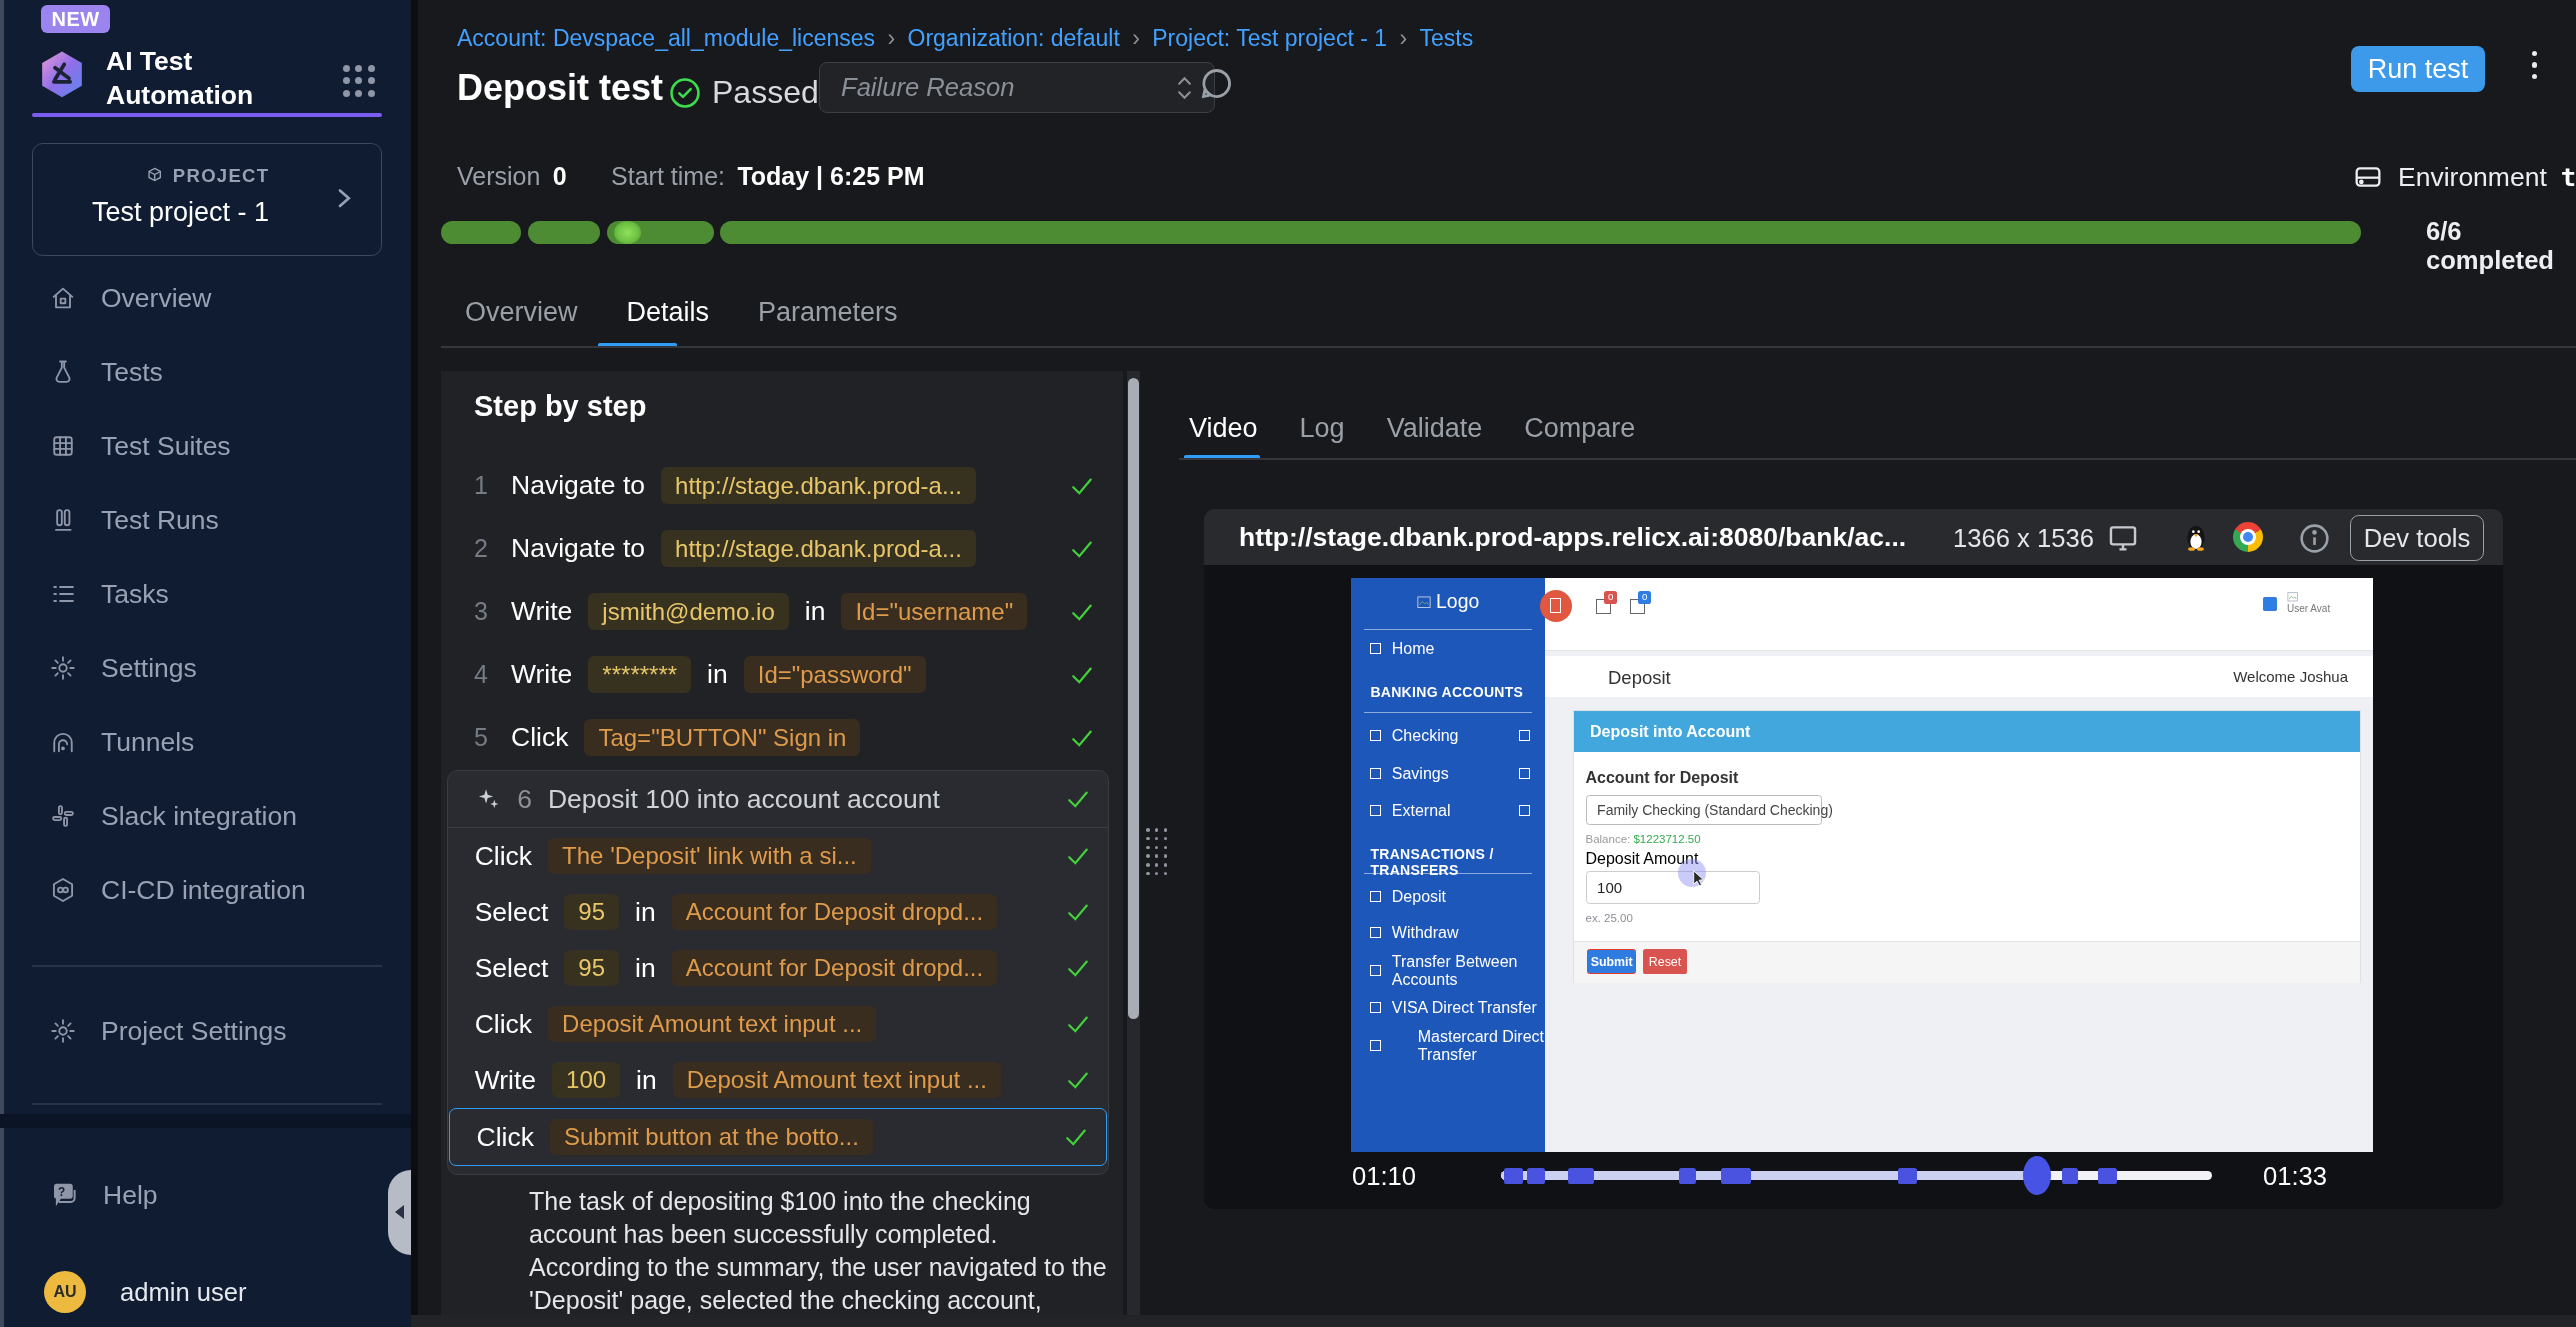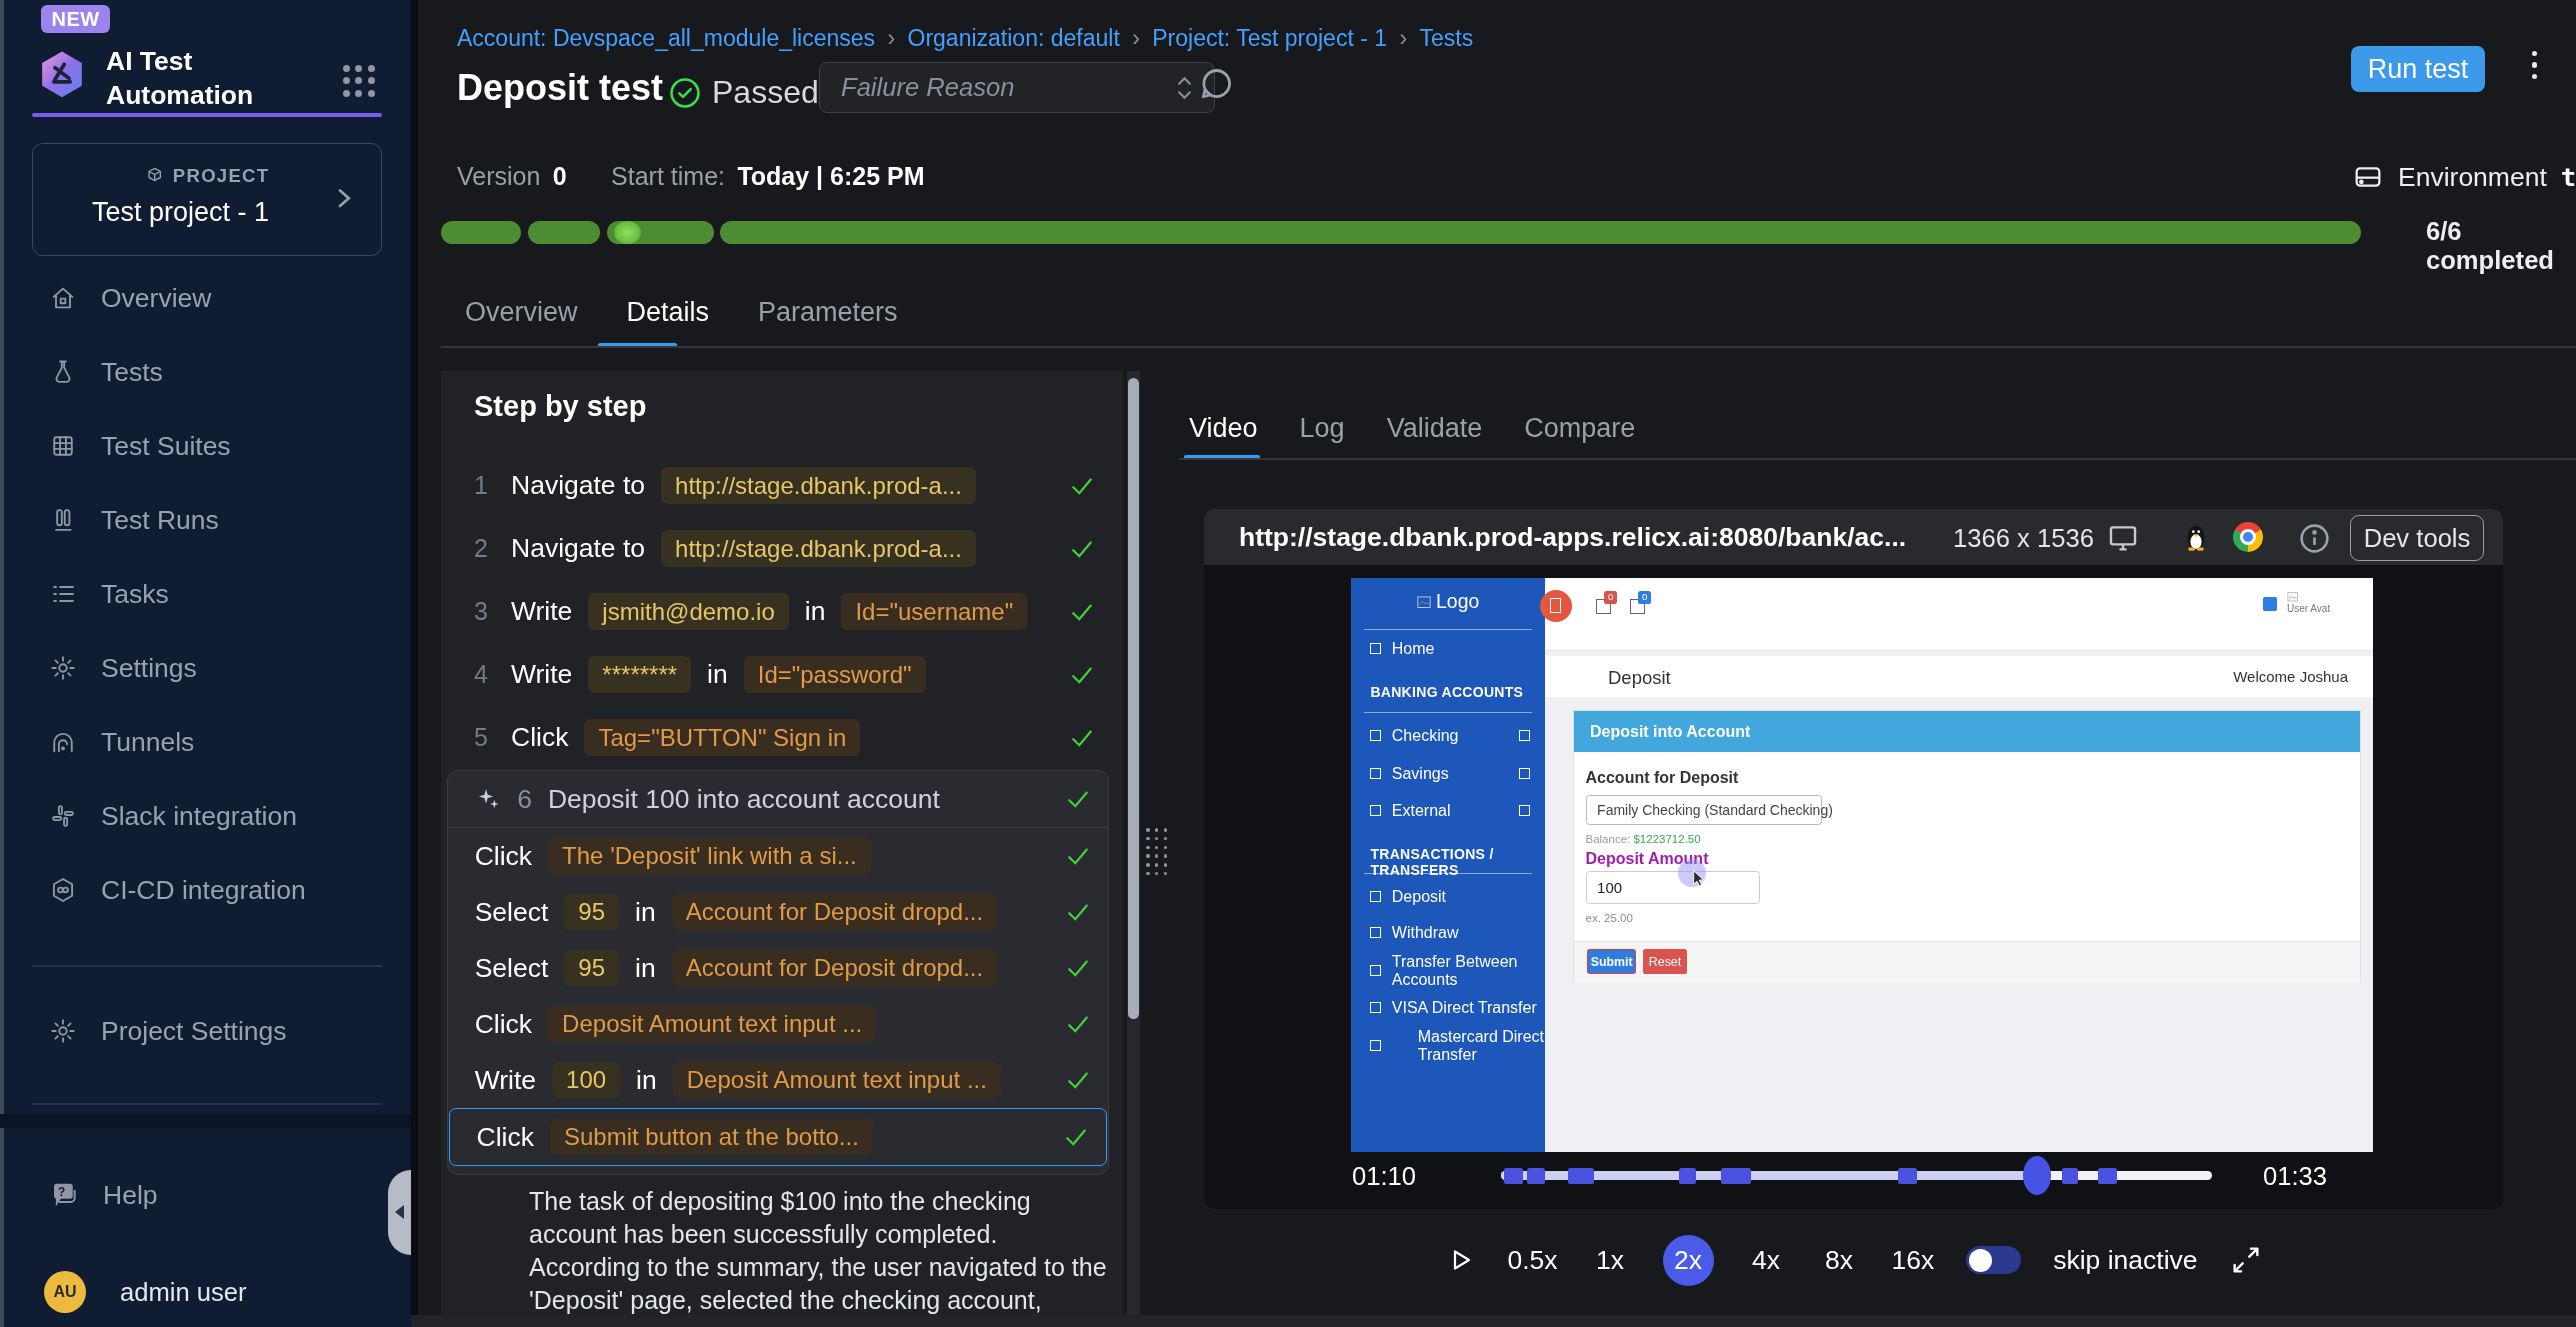--- a/index.html
+++ b/index.html
@@ -158,21 +158,21 @@
   #b-welcome{position:absolute;right:25px;top:12.4px;font-size:15px;color:#333;}
   #b-card{position:absolute;left:222px;top:132px;width:786px;height:271px;background:#fff;border:0.9px solid #dfe1e4;}
   #b-card-header{position:absolute;left:0;top:0;width:786px;height:41px;background:#41a7dc;color:#fff;font-size:16px;
       font-weight:bold;display:flex;align-items:center;padding-left:16px;box-sizing:border-box;}
   #b-acct-label{position:absolute;left:11.5px;top:58px;font-size:16px;font-weight:bold;color:#333;}
   #b-select{position:absolute;left:11.5px;top:84px;width:236px;height:30px;border:0.9px solid #bbb;border-radius:3.5px;
       background:#fff;display:flex;align-items:center;font-size:14px;color:#444;padding:0 7px 0 10.6px;box-sizing:border-box;}
   #b-select .sel-txt{flex:1;white-space:nowrap;}
   #b-balance{position:absolute;left:11.5px;top:122px;font-size:11.5px;color:#999;}
   #b-balance b{color:#36a94c;font-weight:normal;}
-  #b-amt-label{position:absolute;left:11.5px;top:139px;font-size:16px;font-weight:bold;color:#a21caf;}
+  #b-amt-label{position:absolute;left:11.5px;top:139px;font-size:16px;font-weight:normal;color:#000000;}
   #b-input{position:absolute;left:11.5px;top:160px;width:174px;height:33px;border:0.9px solid #ccc;border-radius:3.5px;
       background:#fff;font-size:15px;color:#222;display:flex;align-items:center;padding-left:10.6px;box-sizing:border-box;}
   #b-cursor-halo{position:absolute;left:104px;top:148px;width:28px;height:28px;border-radius:50%;background:rgba(140,140,245,.45);}
   #b-cursor{position:absolute;left:117px;top:159px;z-index:2;}
   #b-hint{position:absolute;left:11.5px;top:201px;font-size:11.5px;color:#8a8f94;}
   #b-footer{position:absolute;left:0;top:230px;width:786px;height:41px;background:#f5f5f5;border-top:0.9px solid #e2e2e2;}
   #b-submit{position:absolute;left:13.2px;top:7px;width:49px;height:25px;background:#2f7ce0;border:1.8px solid #e43b2e;
       border-radius:2.6px;color:#fff;font-size:12.4px;font-weight:bold;display:flex;align-items:center;justify-content:center;box-sizing:border-box;}
   #b-reset{position:absolute;left:69px;top:7px;width:44px;height:25px;background:#d9534f;border-radius:2.6px;color:#fff;
       font-size:12.4px;display:flex;align-items:center;justify-content:center;}
@@ -697,35 +697,15 @@
         <div class="vt-marker" style="left: 67px; width: 25.6px;"></div>
         <div class="vt-marker" style="left: 178px; width: 17px;"></div>
         <div class="vt-marker" style="left: 220px; width: 30px;"></div>
         <div class="vt-marker" style="left: 397px; width: 19.4px;"></div>
         <div class="vt-marker" style="left: 561px; width: 16px;"></div>
         <div class="vt-marker" style="left: 597px; width: 19.4px;"></div>
       </div>
     <div id="vt-total">01:33</div>
   </div>
 
-  <div id="controls">
-    <svg width="30" height="30" viewBox="0 0 24 24" fill="none" stroke="#fff" stroke-width="1.8" stroke-linejoin="round">
-      <path d="M8 5.2v13.6L19.2 12z"></path>
-    </svg>
-    <span id="speeds" style="display:flex;align-items:center;gap:32px">
-        <span class="speed">0.5x</span>
-        <span class="speed">1x</span>
-        <span id="speed-active">2x</span>
-        <span class="speed">4x</span>
-        <span class="speed">8x</span>
-        <span class="speed">16x</span>
-      </span>
-    <span id="skip-toggle">
-        <span id="skip-knob"></span>
-      </span>
-    <span>skip inactive</span>
-    <svg width="32" height="32" viewBox="0 0 24 24" fill="none" stroke="#fff" stroke-width="1.8" stroke-linecap="round" stroke-linejoin="round">
-      <path d="M14.5 9.5L20.5 3.5M20.5 3.5h-4.8M20.5 3.5v4.8M9.5 14.5L3.5 20.5M3.5 20.5h4.8M3.5 20.5v-4.8"></path>
-    </svg>
-  </div>
   <div id="bottom-strip"></div>
 </div>
 
 
 </body></html>

